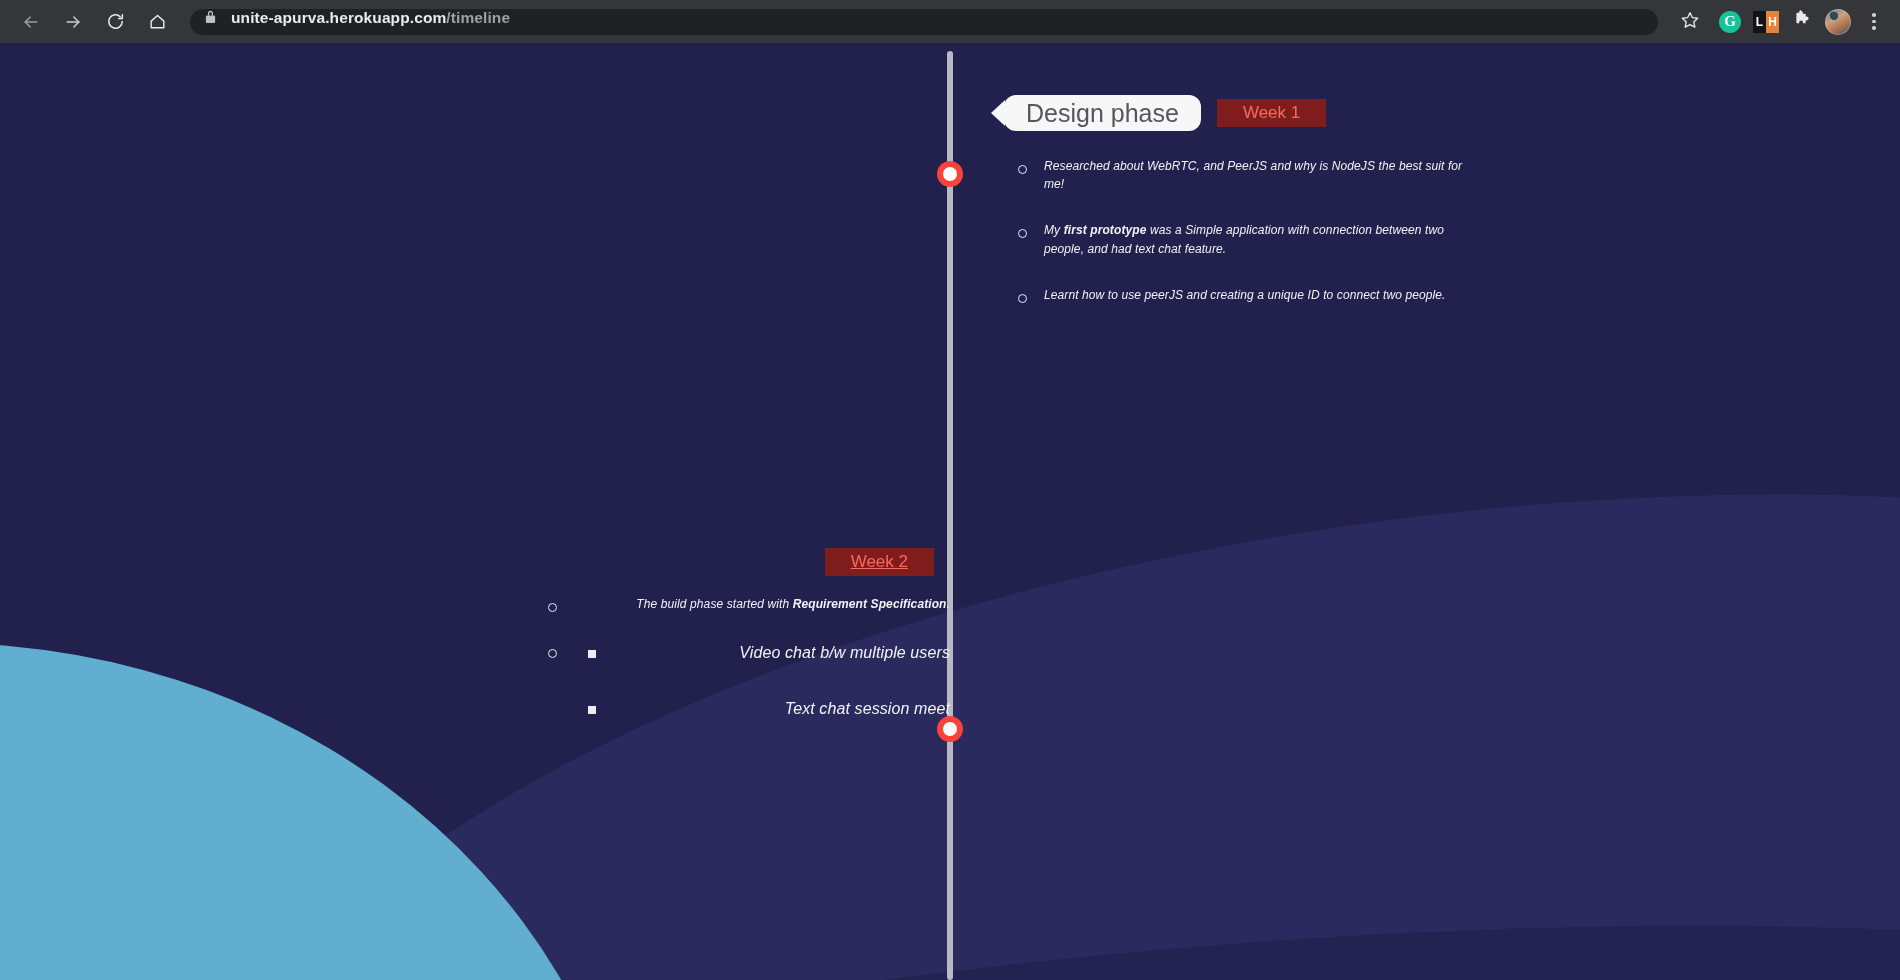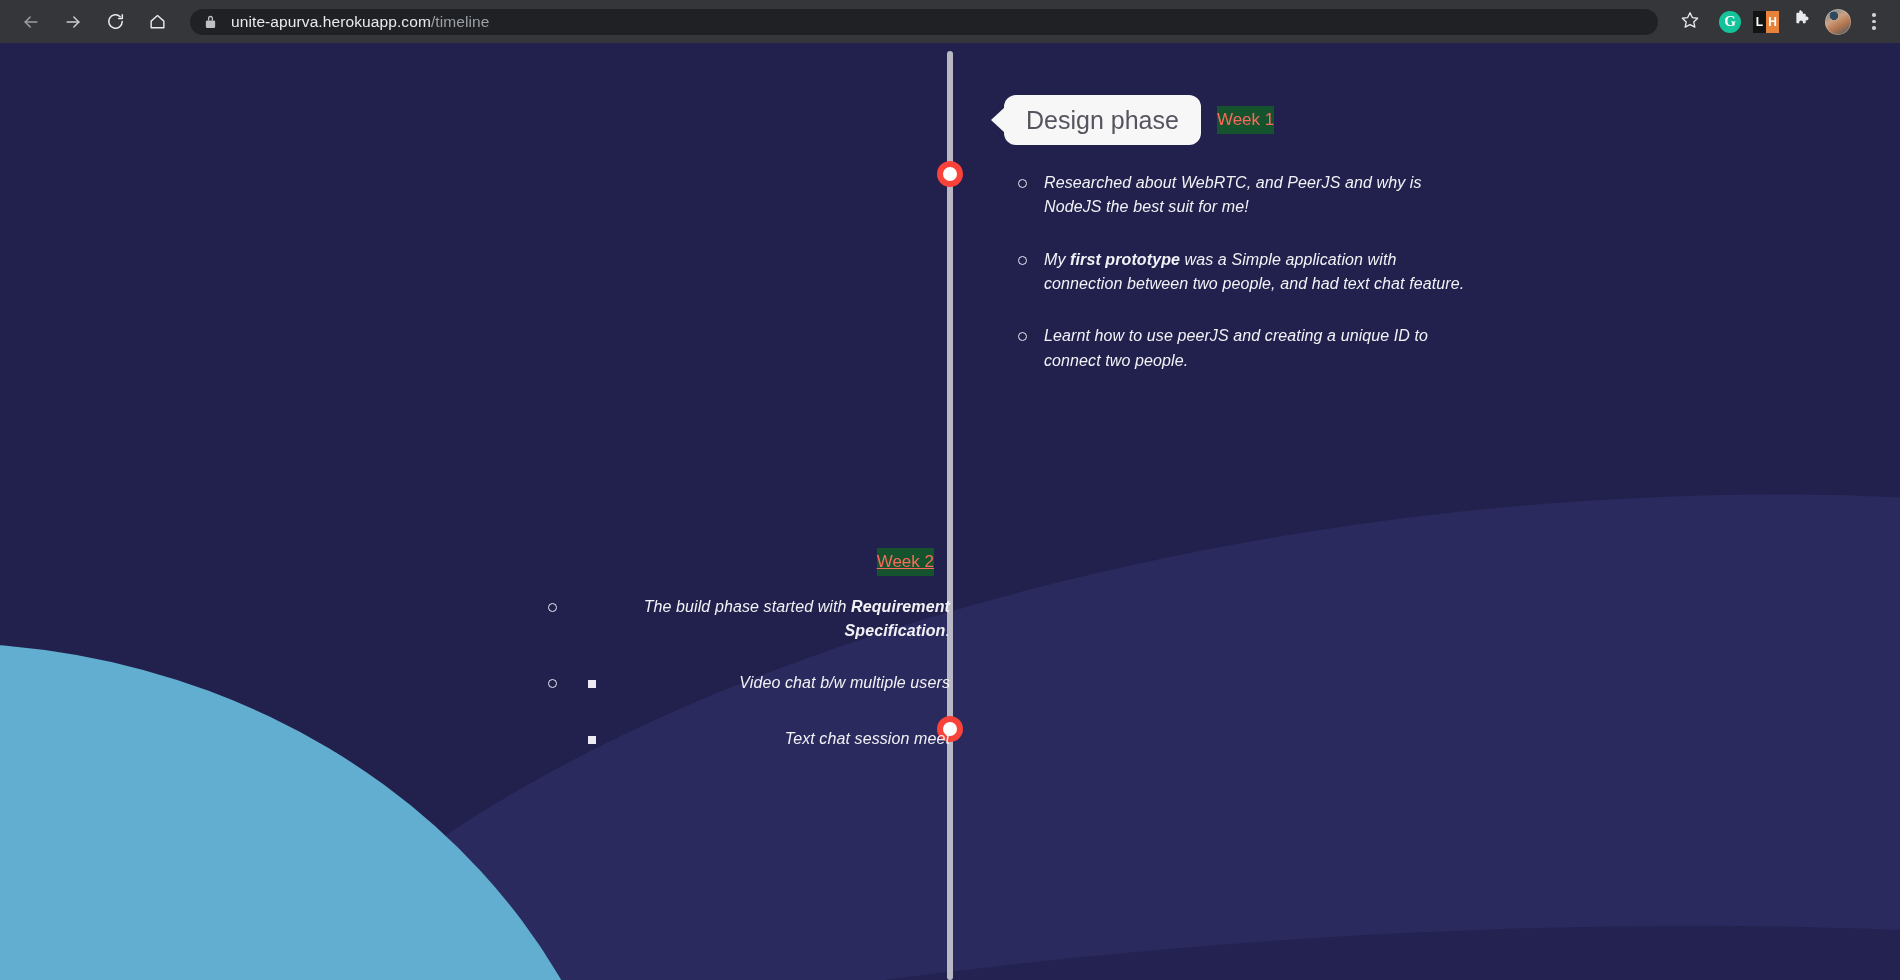--- a/index.html
+++ b/index.html
@@ -18,22 +18,23 @@
     width:38px; height:38px; margin-left:4px;
     display:flex; align-items:center; justify-content:center;
     border-radius:50%; flex:0 0 auto;
   }
   .nav-btn:first-child{ margin-left:12px; }
   .nav-btn svg{ display:block; }
 
   #omnibox{
     flex:1 1 auto; height:26px; margin:0 10px 0 14px;
     background:#202124; border-radius:16px;
-    display:flex; align-items:center; padding:0 14px;
+    display:flex; align-items:flex-start; padding:0 14px;
     min-width:0;
+    font-weight:bold;
   }
   #lock-icon{ flex:0 0 auto; margin-right:14px; display:flex; }
   #url-text{
     font-size:15.5px; color:#e8eaed; white-space:nowrap;
     overflow:hidden; text-overflow:ellipsis; letter-spacing:.1px;
   }
   #url-text .path{ color:#9aa0a6; }
 
   #toolbar-right{ display:flex; align-items:center; flex:0 0 auto; padding-right:8px; }
   .tb-icon{
@@ -104,47 +105,47 @@
   #dot-week1{ top:118px; }
   #dot-week2{ top:673px; }
 
   
   .entry{ position:absolute; }
 
   .head-row{ display:flex; align-items:center; }
 
   .callout{
     position:relative; background:#f7f7f7; border-radius:12px;
-    height:50px; display:flex; align-items:center; padding:16px 22px;
+    height:36px; display:flex; align-items:center; padding:16px 22px;
     color:#555560; font-size:25px; white-space:nowrap;
   }
   .callout.right-entry::after{   
     content:""; position:absolute; left:-13px; top:50%;
     transform:translateY(-50%);
     border-top:13px solid transparent;
     border-bottom:13px solid transparent;
     border-right:14px solid #f7f7f7;
   }
   .callout.left-entry::after{    
     content:""; position:absolute; right:-13px; top:50%;
     transform:translateY(-50%);
     border-top:13px solid transparent;
     border-bottom:13px solid transparent;
     border-left:14px solid #f7f7f7;
   }
   .week-badge{
-    background:#14532d; color:#fa6a5a; font-size:17px;
-    padding:4px 0; line-height:1.15; white-space:nowrap;
+    background:#7f1d1d; color:#fa6a5a; font-size:17px;
+    padding:4px 26px; line-height:1.15; white-space:nowrap;
   }
 
   
   ul.bullets{ list-style:none; margin-top:26px; }
   ul.bullets > li{
     position:relative; margin-bottom:28px;
-    color:#f2f2f6; font-size:16px; line-height:1.52;
+    color:#f2f2f6; font-size:12px; line-height:1.52;
     font-style:italic; letter-spacing:.1px;
   }
   ul.bullets.sub{ margin-top:18px; margin-bottom:0; }
   ul.bullets.sub > li{ margin-bottom:32px; font-size:16px; }
 
   
   .bul{
     position:absolute; width:9px; height:9px; border-radius:50%;
     border:1.6px solid #eceaf2; background:transparent; top:8px;
   }

